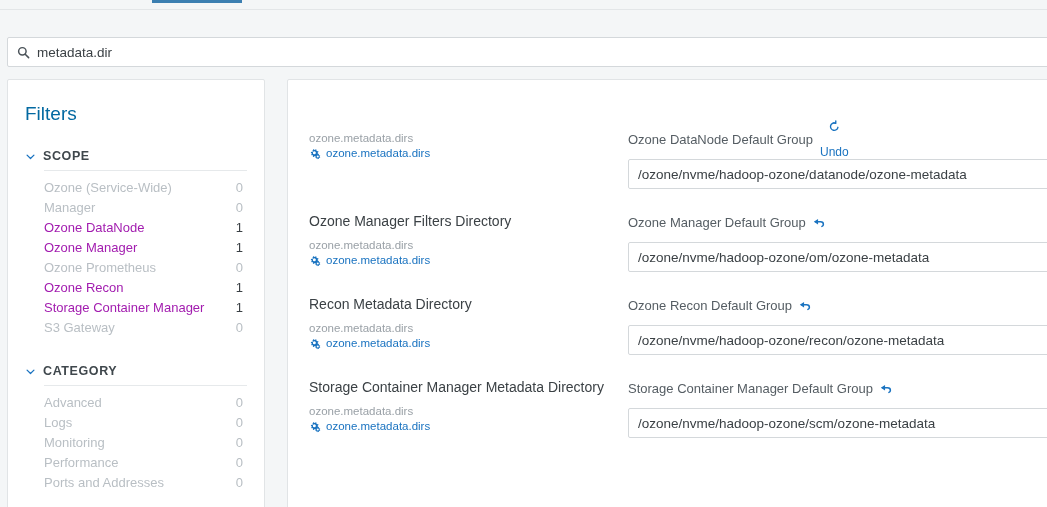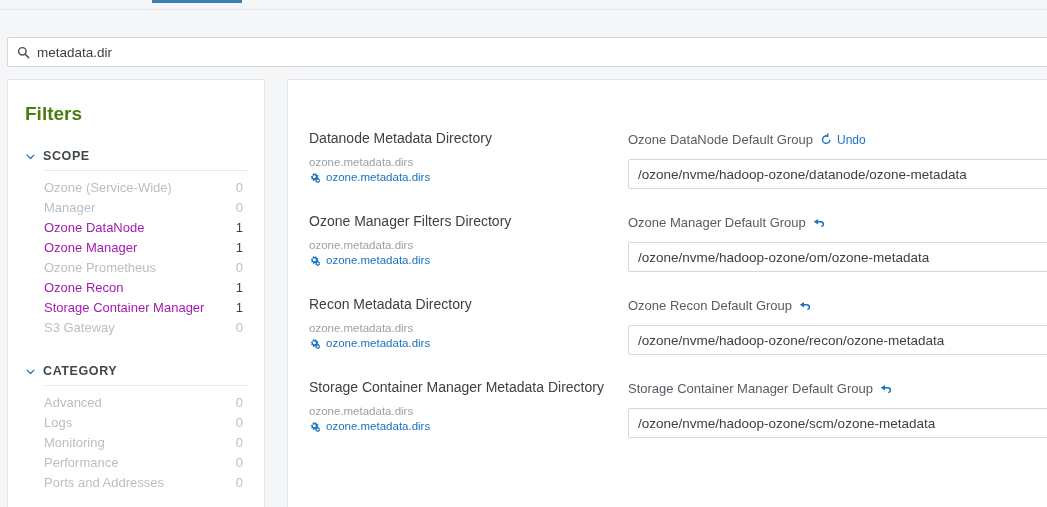--- a/index.html
+++ b/index.html
@@ -76,23 +76,23 @@
     width: 258px;
     height: 440px;
     box-sizing: border-box;
     background: #ffffff;
     border: 1px solid #e1e4e6;
     border-radius: 2px;
     overflow: hidden;
   }
   .filters-title {
     font-size: 19px;
-    color: #4d7c0f;
+    color: #0369a1;
     padding: 24px 0 0 17px;
-    font-weight: bold;
+    font-weight: normal;
     margin: 0;
     line-height: 1;
   }
   .facet {
     margin-top: 26px;
     padding: 0 17px 0 17px;
   }
   .facet-head {
     display: flex;
     align-items: center;
@@ -200,23 +200,24 @@
     margin-bottom: 11px;
   }
   .group-label {
     font-size: 13px;
     color: #555d63;
     white-space: nowrap;
   }
   .undo-btn {
     display: inline-flex;
     align-items: center;
-    gap: 4px;
+    gap: 12px;
     cursor: pointer;
     color: #1a73c0;
+    flex-direction: column;
   }
   .undo-icon { width: 13px; height: 13px; display: block; }
   .undo-text {
     font-size: 12px;
     color: #1a73c0;
   }
   .val-input {
     box-sizing: border-box;
     width: 440px;
     height: 30px;
@@ -322,21 +323,20 @@
           </li>
         </ul>
       </div>
     </div>
 </div>
 
 <div class="main">
   <div id="props-host">
       <div class="prop-row">
         <div class="prop-left">
-          <div class="prop-name">Datanode Metadata Directory</div>
           <div class="prop-sub">ozone.metadata.dirs</div>
           <div class="prop-link-row">
             <svg class="cogs-icon" viewBox="0 0 16 16">
               <g fill="#1a73c0">
                 <path d="M6.3 1.2l.5 1.2 1.3.2.6-1.1 1.5.7-.3 1.3 1 .9 1.2-.5.6 1.5-1.1.7.1 1.3 1.2.5-.6 1.5-1.3-.3-.9 1 .5 1.2-1.5.6-.7-1.1-1.3.1-.5 1.2-1.5-.6.3-1.3-1-.9-1.2.5L2.6 9l1.1-.7L3.6 7l-1.2-.5.6-1.5 1.3.3.9-1-.5-1.2z"></path>
                 <circle cx="7.1" cy="6.4" r="2.0" fill="#ffffff"></circle>
                 <path d="M12.6 9.6l.4.8.9.1.3-.8 1 .5-.2.9.6.6.8-.3.4 1-.7.5v.9l.8.3-.4 1-.9-.2-.6.7.3.8-1 .4-.5-.8-.9.1-.3.8-1-.4.2-.9-.6-.6-.8.3-.4-1 .7-.5v-.9l-.8-.3.4-1 .9.2.6-.7-.3-.8z" transform="translate(-1.0,-1.2) scale(0.95)"></path>
                 <circle cx="11.7" cy="11.3" r="1.35" fill="#ffffff"></circle>
               </g>
             </svg>

